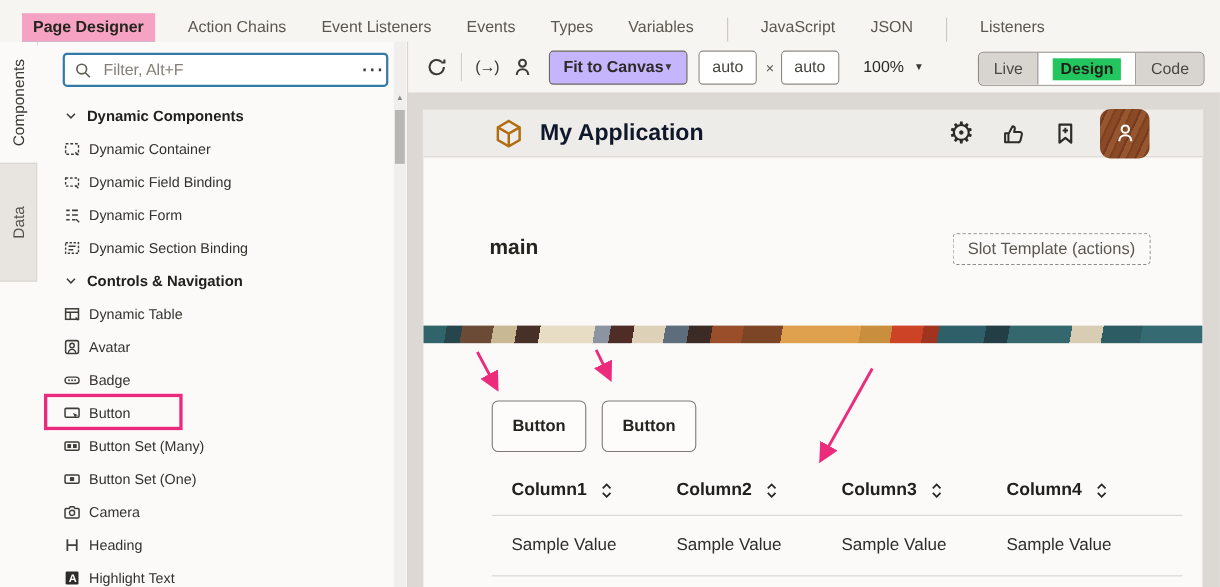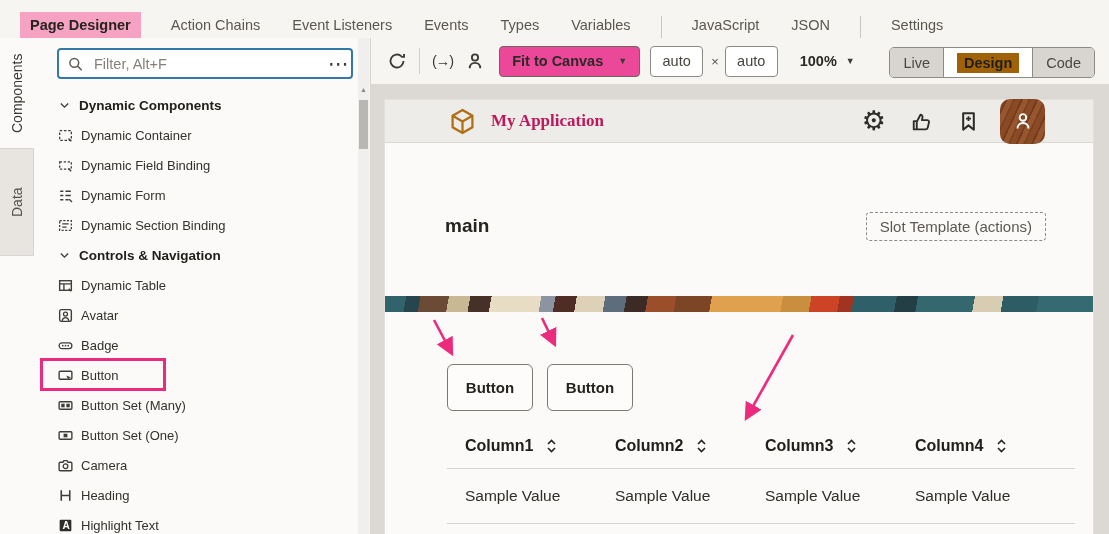--- a/index.html
+++ b/index.html
@@ -37,41 +37,41 @@
   
   .sbar{position:absolute;left:358px;top:38px;width:11px;height:496px;background:#f1efed;}
   .sbar .arr{position:absolute;top:48px;left:0;width:11px;text-align:center;font-size:7px;color:#8b8985;cursor:pointer;}
   .sbar .thumb{position:absolute;top:62px;left:1px;width:9px;height:49px;background:#b9b7b3;cursor:pointer;}
   
   .toolbar{position:absolute;left:370px;top:38px;width:739px;height:46px;display:flex;align-items:center;
     padding-left:16px;background:#f7f5f1;border-left:1px solid #d8d5d0;}
   .tbicon{width:20px;height:20px;cursor:pointer;}
   .tdiv{width:1px;height:26px;background:#d2cfca;margin:0 12px;}
   .codeins{font-size:14.5px;color:#3c3a35;cursor:pointer;letter-spacing:-1px;}
-  .fitbtn{margin-left:14px;height:31px;border:1px solid #6b6862;border-radius:4px;background:#ec4899;
-    display:flex;align-items:center;gap:15px;padding:0 12px;font-size:14.5px;font-weight:600;color:#2c2a26;cursor:pointer;}
+  .fitbtn{margin-left:14px;height:31px;border:1px solid #6b6862;border-radius:4px;background:#c4b5fd;
+    display:flex;align-items:center;gap:0;padding:0 12px;font-size:14.5px;font-weight:600;color:#2c2a26;cursor:pointer;}
   .caret{font-size:9px;color:#3c3a35;}
   .autoin{margin-left:10px;width:53px;height:31px;border:1px solid #8d8a85;border-radius:4px;background:#fff;
     text-align:center;font-size:14.5px;color:#45433e;font-family:inherit;}
   .times{margin:0 4px 0 8px;color:#57554f;font-size:13px;}
-  .zoom{margin-left:22px;display:flex;align-items:center;gap:9px;font-size:14.5px;font-weight:700;
+  .zoom{margin-left:22px;display:flex;align-items:center;gap:9px;font-size:14.5px;font-weight:400;
     color:#2c2a26;cursor:pointer;justify-content:center;}
   .modes{position:absolute;right:14px;top:9px;height:31px;display:flex;border:1px solid #8d8a85;
     border-radius:5px;overflow:hidden;background:#fff;}
   .mode{min-width:52px;padding:0 13px;display:flex;align-items:center;justify-content:center;
     font-size:14.5px;color:#4a4843;background:#d8d5d1;cursor:pointer;}
   .mode.mid{border-left:1px solid #8d8a85;border-right:1px solid #8d8a85;background:#fff;}
-  .mode.mid span{background:#a16207;font-weight:700;color:#1f1e1b;padding:2px 7px;text-align:center;}
+  .mode.mid span{background:#22c55e;font-weight:700;color:#1f1e1b;padding:2px 7px;text-align:center;}
   
   .viewport{position:absolute;left:370px;top:84px;width:739px;height:450px;background:#dcd9d4;border-left:1px solid #d8d5d0;}
   .page{position:absolute;left:14px;top:16px;width:708px;height:434px;background:#fbfaf8;box-shadow:0 0 0 1px #e3e0db;}
   .appheader{position:absolute;left:0;top:0;width:708px;height:43px;background:#eeece8;
     border-bottom:1px solid #dbd8d3;display:flex;align-items:center;}
   .applogo{margin-left:64px;width:27px;height:27px;}
-  .apptitle{margin-left:15px;font-size:17px;font-weight:700;color:#be185d;font-family:Liberation Serif, serif;}
+  .apptitle{margin-left:15px;font-size:21px;font-weight:700;color:#0f172a;}
   .hicons{margin-left:auto;margin-right:48px;display:flex;align-items:center;gap:24px;}
   .gear{font-size:27px;line-height:1;color:#2e2c28;cursor:pointer;}
   .hic{width:23px;height:23px;cursor:pointer;}
   .avatartile{width:45px;height:45px;border-radius:10px;margin-left:-4px;cursor:pointer;display:flex;
     align-items:center;justify-content:center;
     background:repeating-linear-gradient(115deg,#8a4a26 0 5px,#763c1d 5px 7px,#955630 7px 12px,#7e421f 12px 14px);}
   .pagerow{position:absolute;left:60px;right:47px;top:108px;height:36px;display:flex;
     align-items:center;justify-content:space-between;}
   .maintitle{font-size:19px;font-weight:700;color:#26241f;}
   .slotbox{border:1.5px dashed #8f8c86;border-radius:4px;padding:5px 13px;font-size:15px;color:#5b5851;cursor:pointer;}
@@ -196,21 +196,21 @@
   <div class="tab active">Page Designer</div>
   <div class="tab">Action Chains</div>
   <div class="tab">Event Listeners</div>
   <div class="tab">Events</div>
   <div class="tab">Types</div>
   <div class="tab">Variables</div>
   <div class="tabdiv"></div>
   <div class="tab">JavaScript</div>
   <div class="tab">JSON</div>
   <div class="tabdiv"></div>
-  <div class="tab">Settings</div>
+  <div class="tab">Listeners</div>
 </div>
 
 <div class="rail">
   <div class="vtab active">Components</div>
   <div class="vtab inactive">Data</div>
 </div>
 
 <div class="sidebar">
   <div class="filterwrap">
     <svg class="icn" style="width:16px;height:16px">

